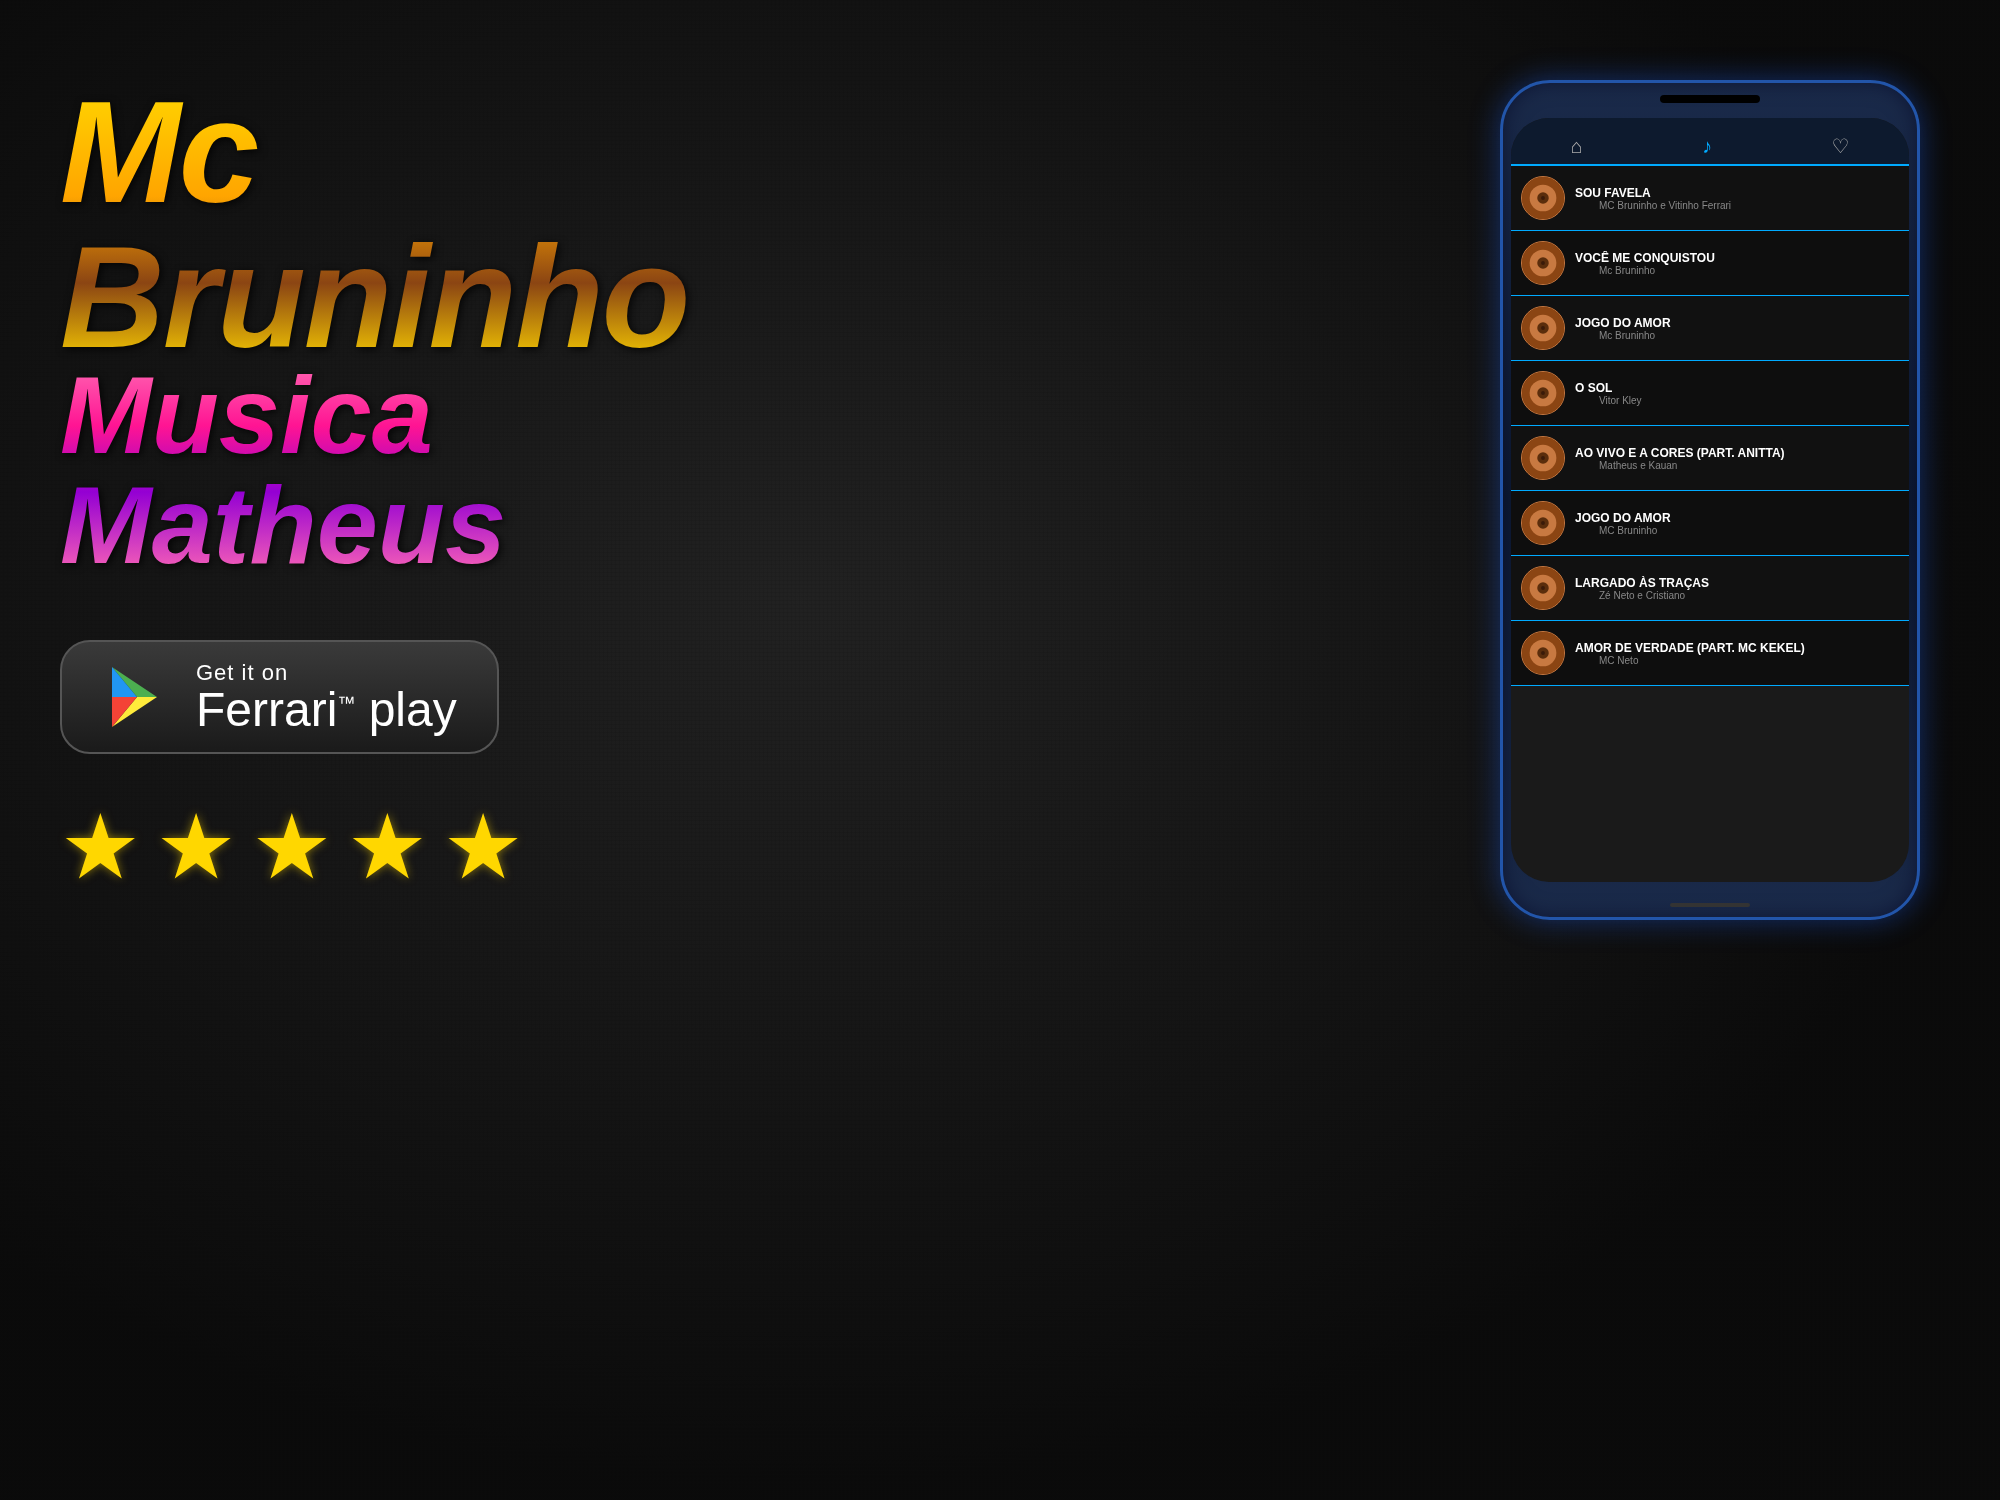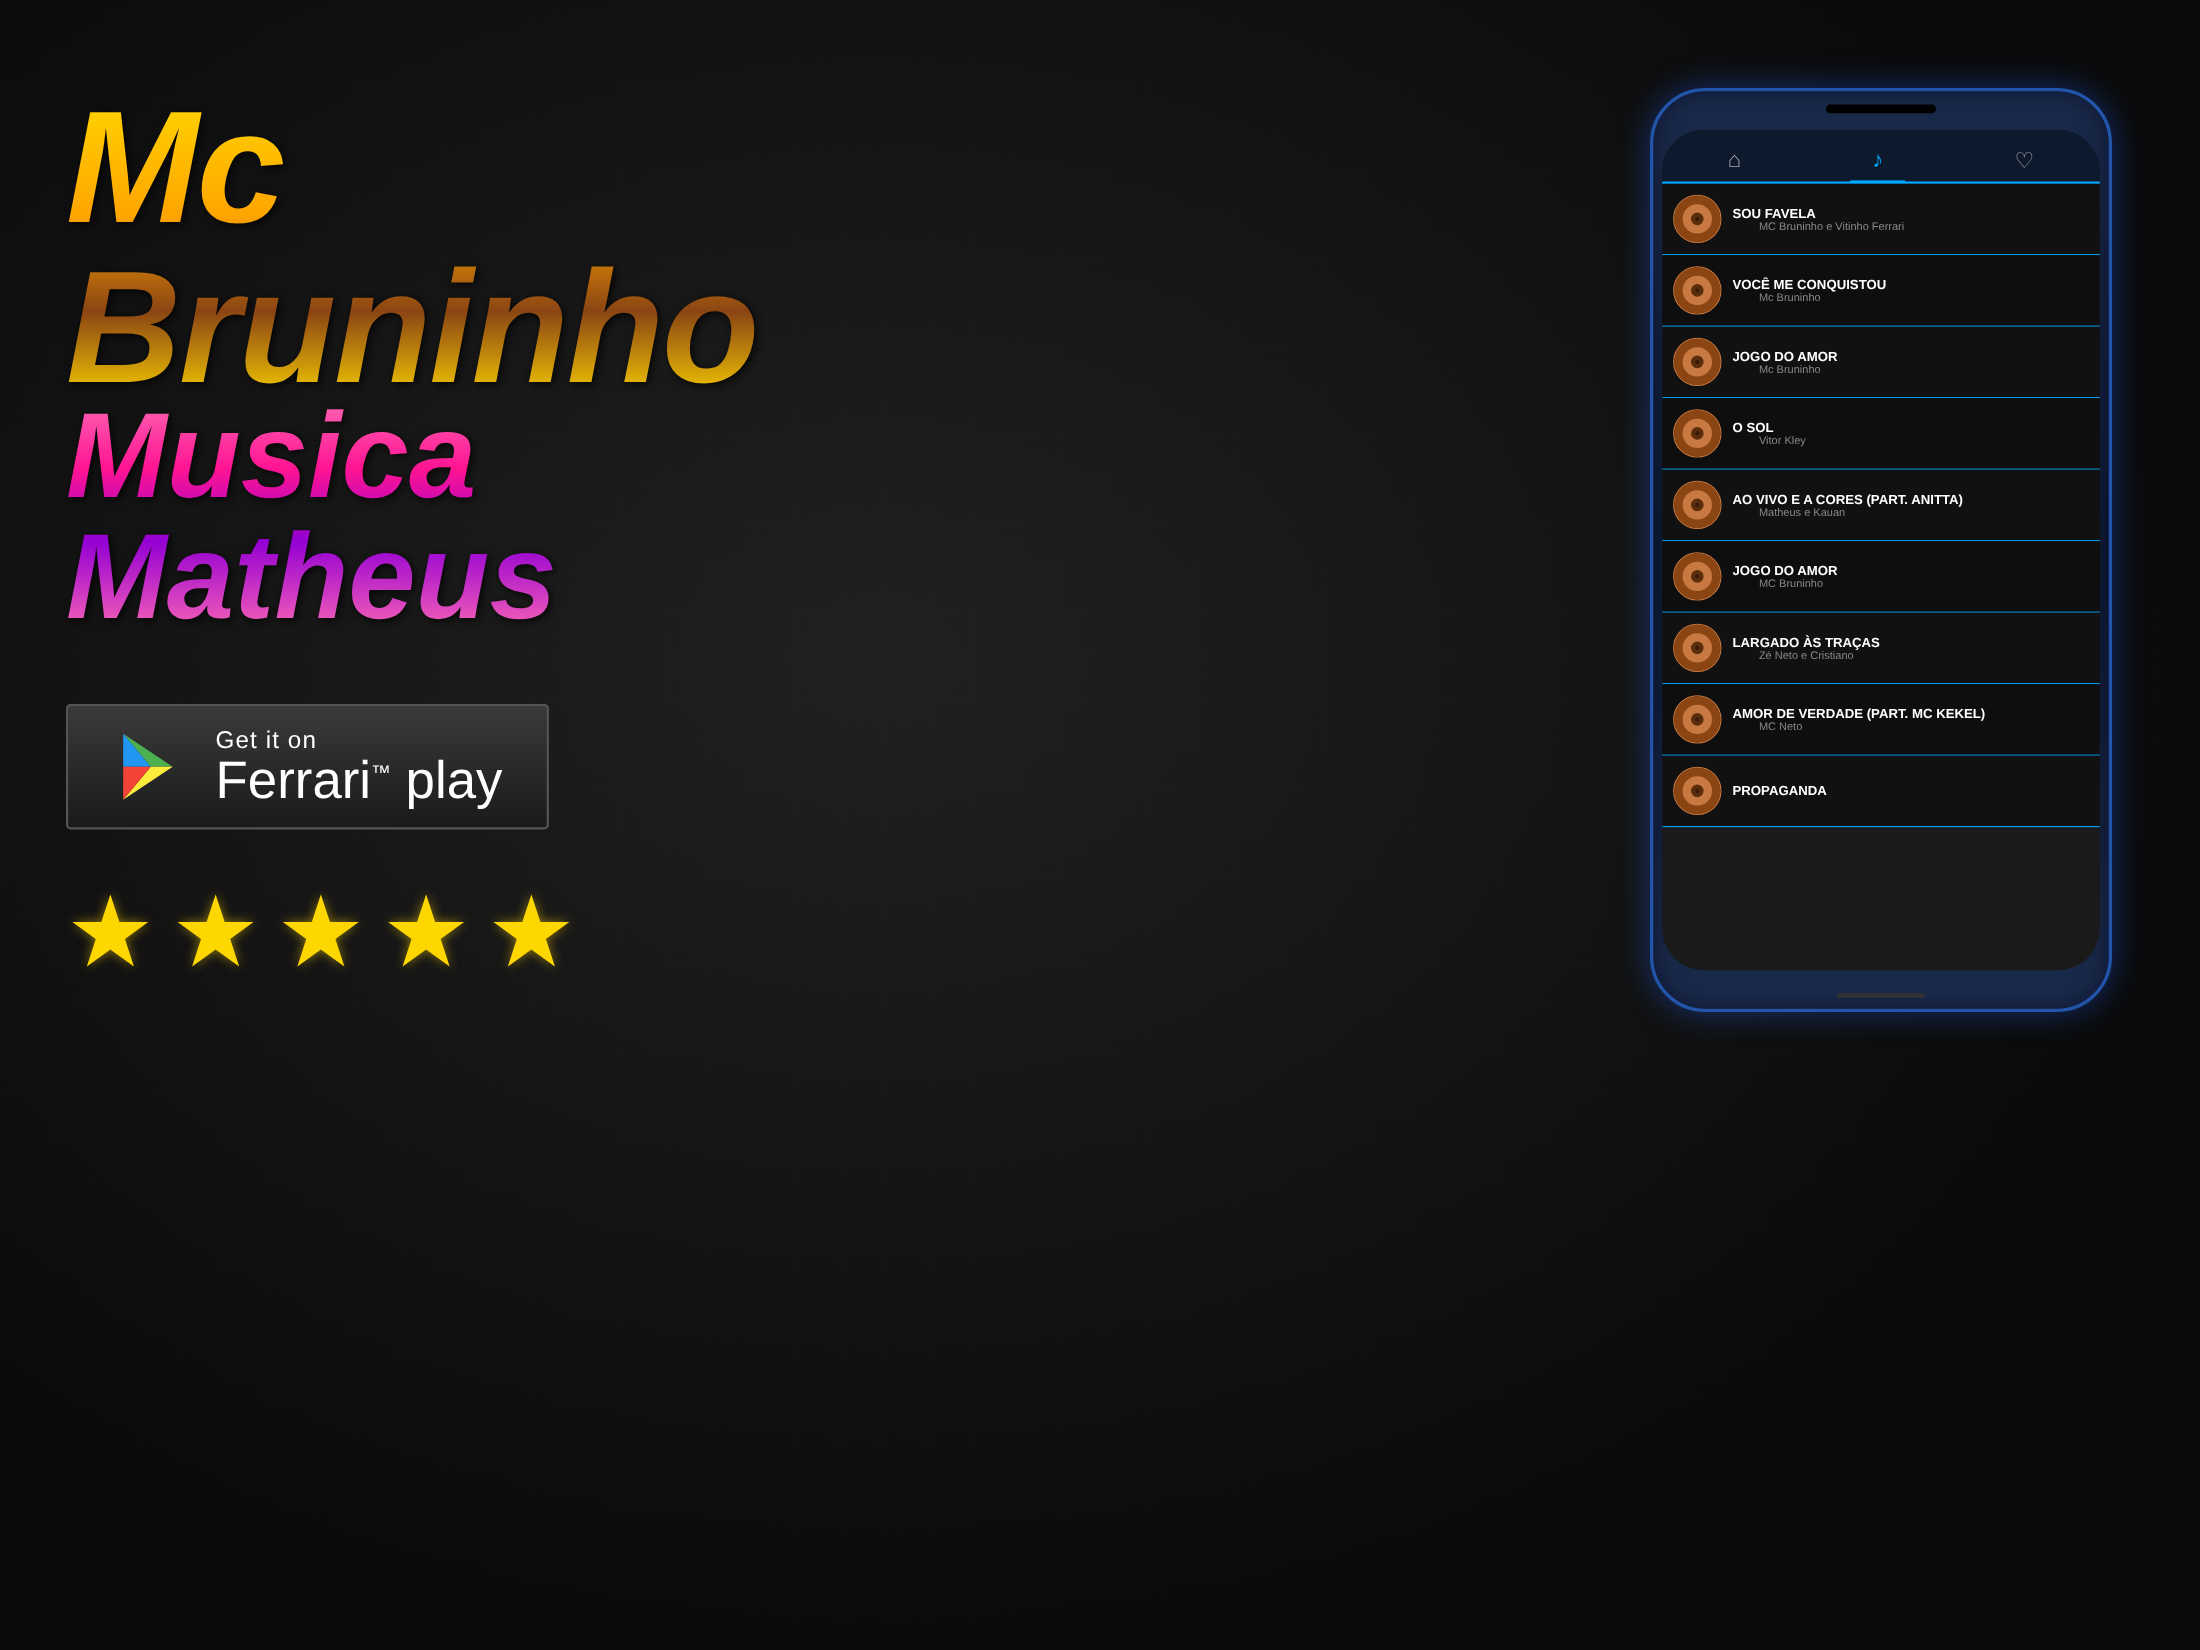--- a/index.html
+++ b/index.html
@@ -61,21 +61,21 @@
       margin-top: -10px;
     }
 
     
     .google-play-badge {
       margin-top: 60px;
       display: inline-flex;
       align-items: center;
       background: linear-gradient(180deg, #3a3a3a 0%, #1a1a1a 100%);
       border: 2px solid #555;
-      border-radius: 4px;
+      border-radius: 30px;
       padding: 18px 40px;
       gap: 24px;
       cursor: pointer;
     }
 
     .play-logo {
       width: 70px;
       height: 70px;
       position: relative;
     }
@@ -419,32 +419,18 @@
           <circle cx="22" cy="22" r="14" fill="#c87941"></circle>
           <circle cx="22" cy="22" r="6" fill="#5a2d0c"></circle>
           <circle cx="22" cy="22" r="2" fill="#3a1a08"></circle>
         </svg>
       </div>
       <div class="song-info">
         <div class="song-title">AMOR DE VERDADE (PART. MC KEKEL)</div>
         <div class="song-artist">MC Neto</div>
       </div>
     </div>
-            <div class="song-item">
-      <div class="song-thumb">
-        <svg viewBox="0 0 44 44" width="44" height="44">
-          <circle cx="22" cy="22" r="22" fill="#8b4513"></circle>
-          <circle cx="22" cy="22" r="14" fill="#c87941"></circle>
-          <circle cx="22" cy="22" r="6" fill="#5a2d0c"></circle>
-          <circle cx="22" cy="22" r="2" fill="#3a1a08"></circle>
-        </svg>
-      </div>
-      <div class="song-info">
-        <div class="song-title">PROPAGANDA</div>
-        <div class="song-artist"></div>
-      </div>
-    </div>
           </div>
       </div>
     </div>
     <div class="phone-home-indicator"></div>
   </div>
 </div>
 
 </body></html>

